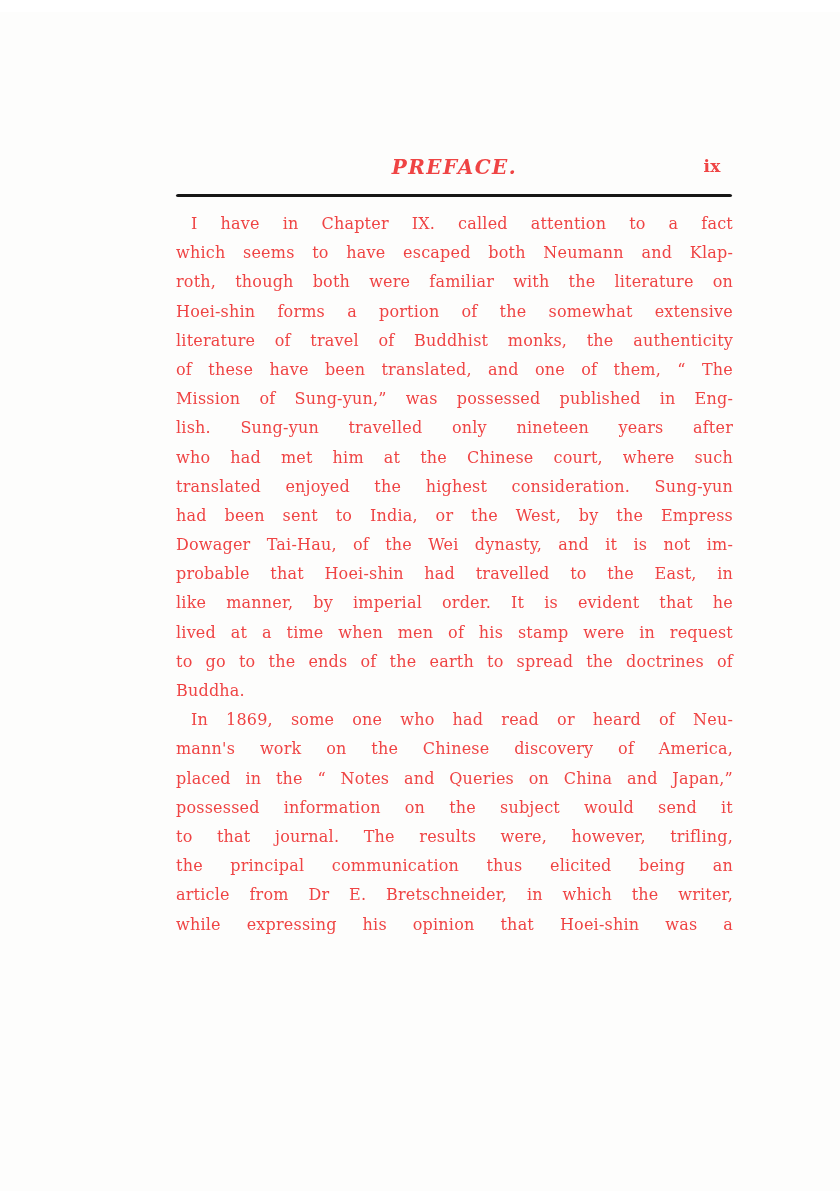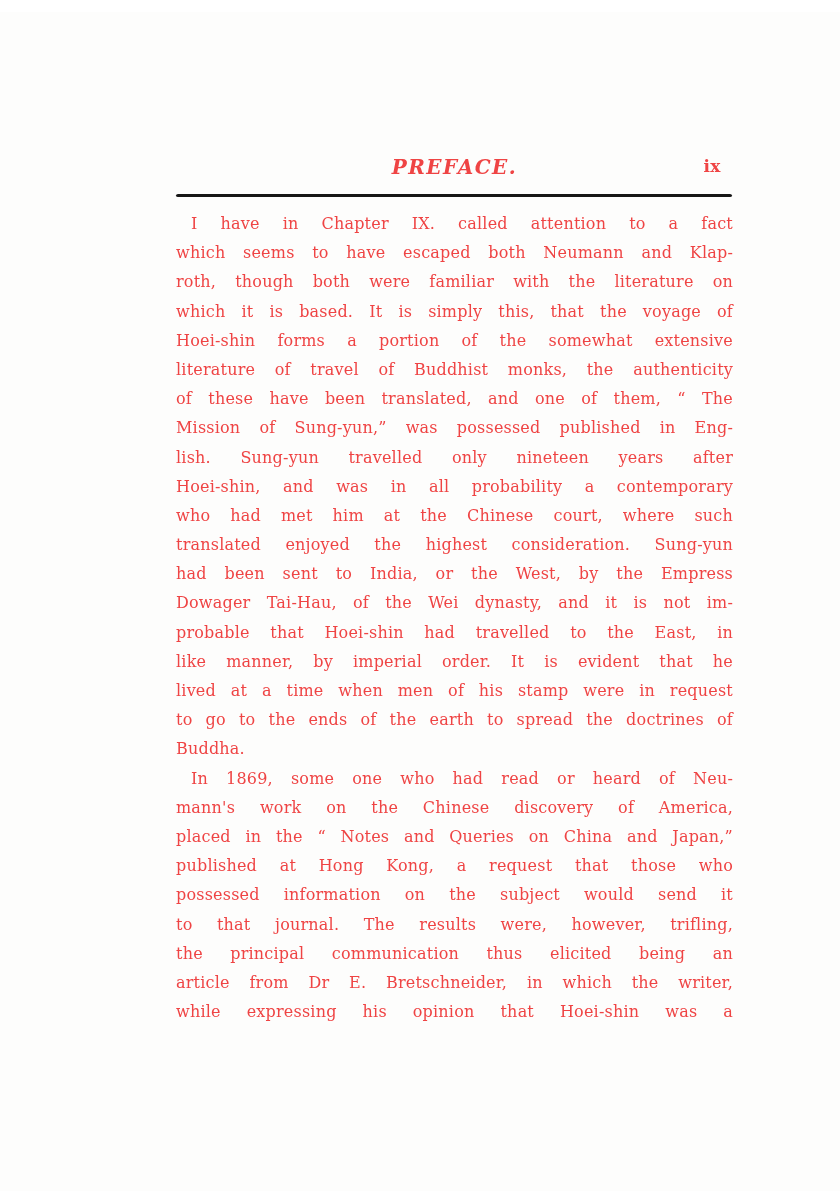--- a/index.html
+++ b/index.html
@@ -82,43 +82,40 @@
   </header>
 
   <div class="header-rule"></div>
 
   <main class="content-col body-text">
 
     <section>
       <div class="line indent">I have in Chapter IX. called attention to a fact</div>
       <div class="line">which seems to have escaped both Neumann and Klap-</div>
       <div class="line">roth, though both were familiar with the literature on</div>
-      <div class="line">which it is based.  It is simply this, that the voyage of</div>
       <div class="line">Hoei-shin forms a portion of the somewhat extensive</div>
       <div class="line">literature of travel of Buddhist monks, the authenticity</div>
       <div class="line">of these have been translated, and one of them, “ The</div>
       <div class="line">Mission of Sung-yun,” was possessed published in Eng-</div>
       <div class="line">lish.  Sung-yun travelled only nineteen years after</div>
-      <div class="line">Hoei-shin, and was in all probability a contemporary</div>
       <div class="line">who had met him at the Chinese court, where such</div>
       <div class="line">translated enjoyed the highest consideration.  Sung-yun</div>
       <div class="line">had been sent to India, or the West, by the Empress</div>
       <div class="line">Dowager Tai-Hau, of the Wei dynasty, and it is not im-</div>
       <div class="line">probable that Hoei-shin had travelled to the East, in</div>
       <div class="line">like manner, by imperial order.  It is evident that he</div>
       <div class="line">lived at a time when men of his stamp were in request</div>
       <div class="line">to go to the ends of the earth to spread the doctrines of</div>
       <div class="line para-end">Buddha.</div>
     </section>
 
     <section>
       <div class="line indent">In 1869, some one who had read or heard of Neu-</div>
       <div class="line">mann's work on the Chinese discovery of America,</div>
       <div class="line">placed in the “ Notes and Queries on China and Japan,”</div>
-      <div class="line">published at Hong Kong, a request that those who</div>
       <div class="line">possessed information on the subject would send it</div>
       <div class="line">to that journal.  The results were, however, trifling,</div>
       <div class="line">the principal communication thus elicited being an</div>
       <div class="line">article from Dr E. Bretschneider, in which the writer,</div>
       <div class="line">while expressing his opinion that Hoei-shin was a</div>
     </section>
 
   </main>
 
 </div>

